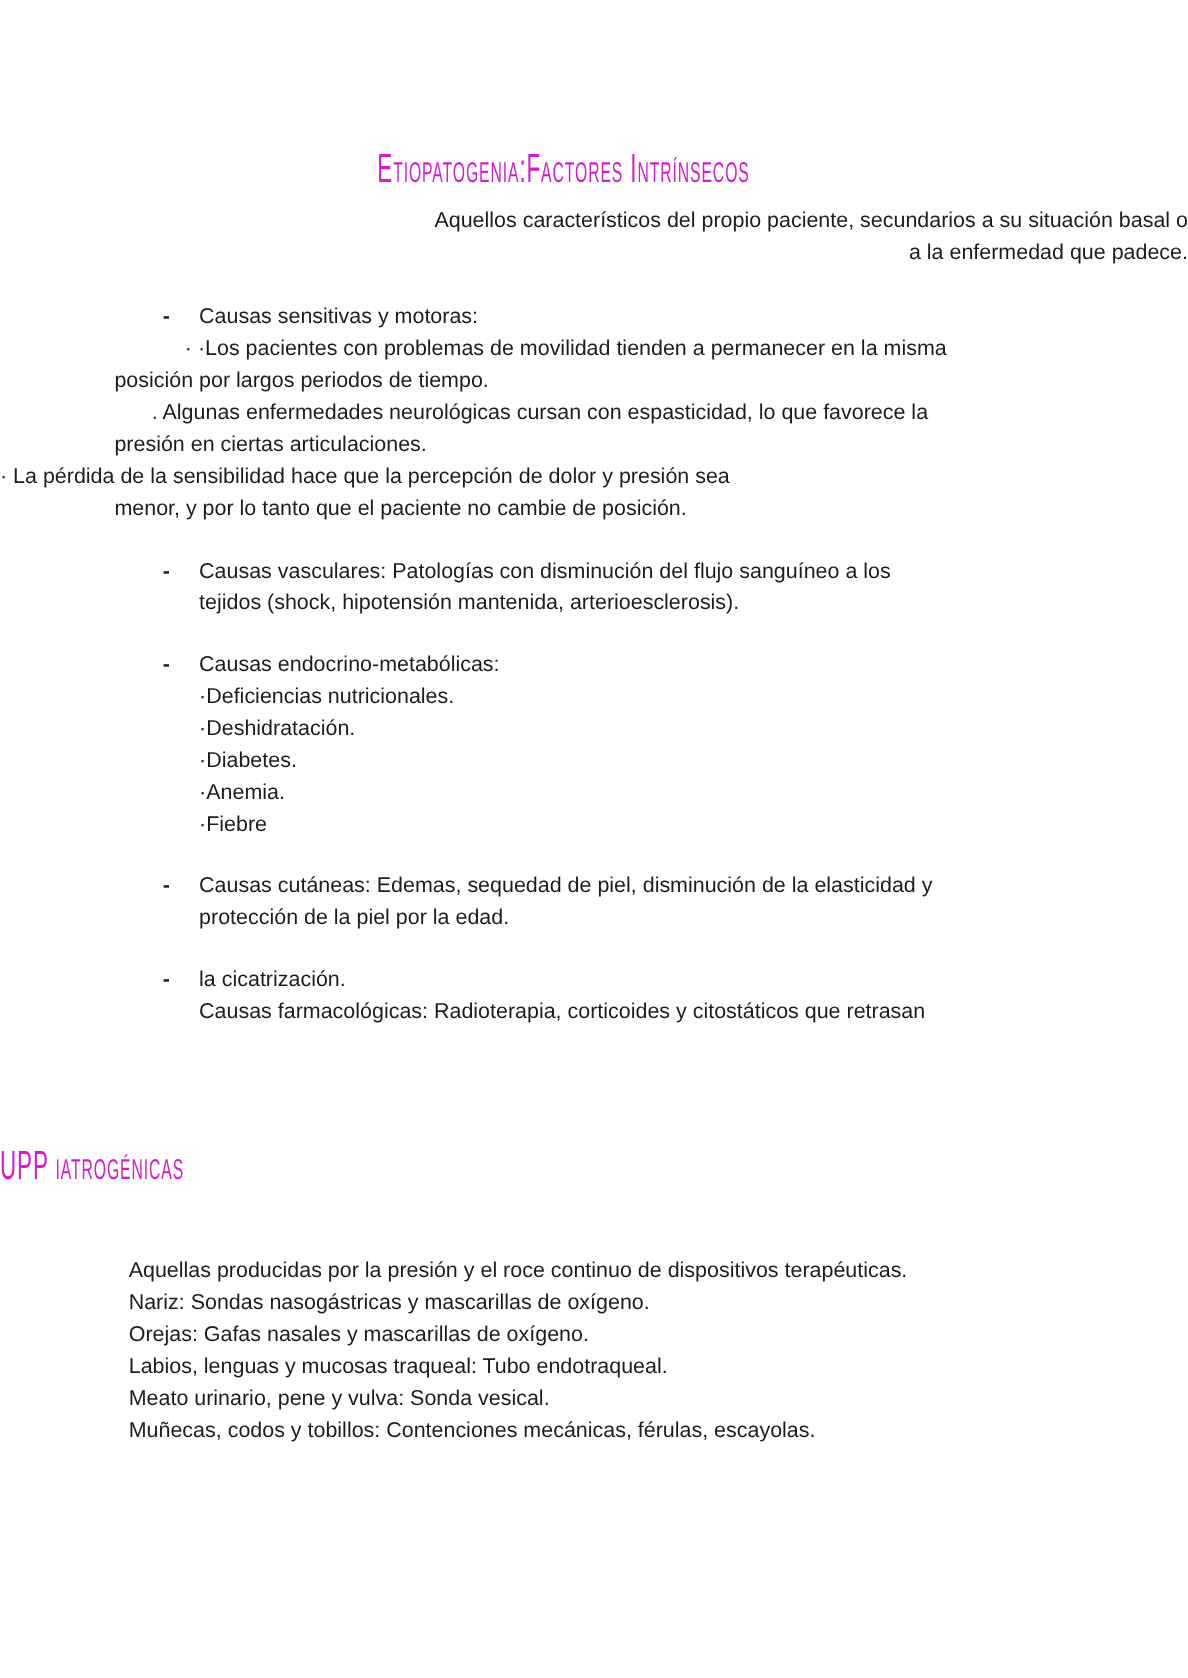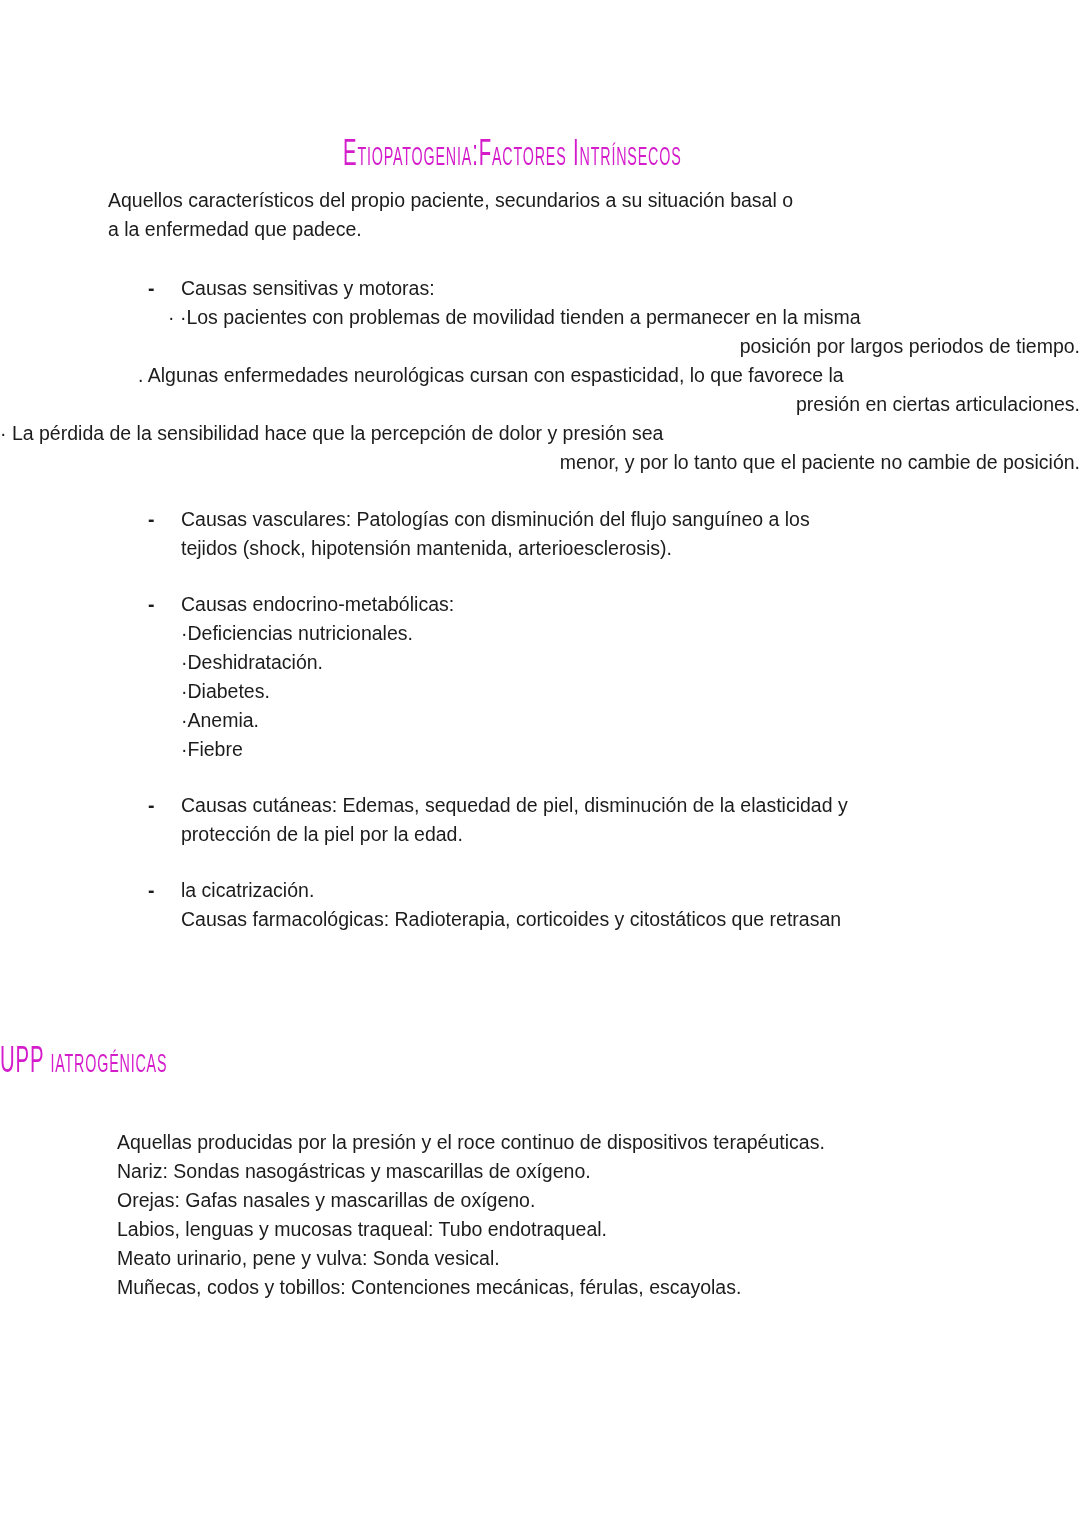--- a/index.html
+++ b/index.html
@@ -27,36 +27,36 @@
     transform: scaleX(0.55);
     transform-origin: 0 50%;
     letter-spacing: 1.5px;
   }
   #title-1 { margin-top: 133px; padding-left: 343px; }
   #title-2 { margin-top: 106px; }
 
   .line { white-space: nowrap; }
   .b { font-weight: normal; }
 
-  .ind-t { padding-left: 108px; }  
+  .ind-t { padding-left: 82px; text-align: right; }  
   .ind-a { padding-left: 168px; }  
-  .ind-b { padding-left: 104px; text-align: right; }  
+  .ind-b { padding-left: 104px; }  
   .ind-c { padding-left: 138px; }  
   .ind-d { }  
 
   .bullet { position: relative; padding-left: 181px; }
   .bullet .marker { position: absolute; left: 148px; top: 0; font-weight: bold; }
 
   #intro { margin-top: 13px; }
   #b-sensitivas { margin-top: 30px; }
   #b-vasculares { margin-top: 28px; }
   #b-endocrino { margin-top: 27px; }
   #b-cutaneas { margin-top: 27px; }
   #b-farmacologicas { margin-top: 27px; }
-  #s2-body { margin-top: 48px; }
+  #s2-body { margin-top: 61px; }
   #s2-body .line { padding-left: 117px; }
 </style>
 </head>
 <body>
 
 <div class="page">
 
   <div class="title" id="title-1">
     <span class="tx">Etiopatogenia:Factores Intrínsecos</span>
   </div>

